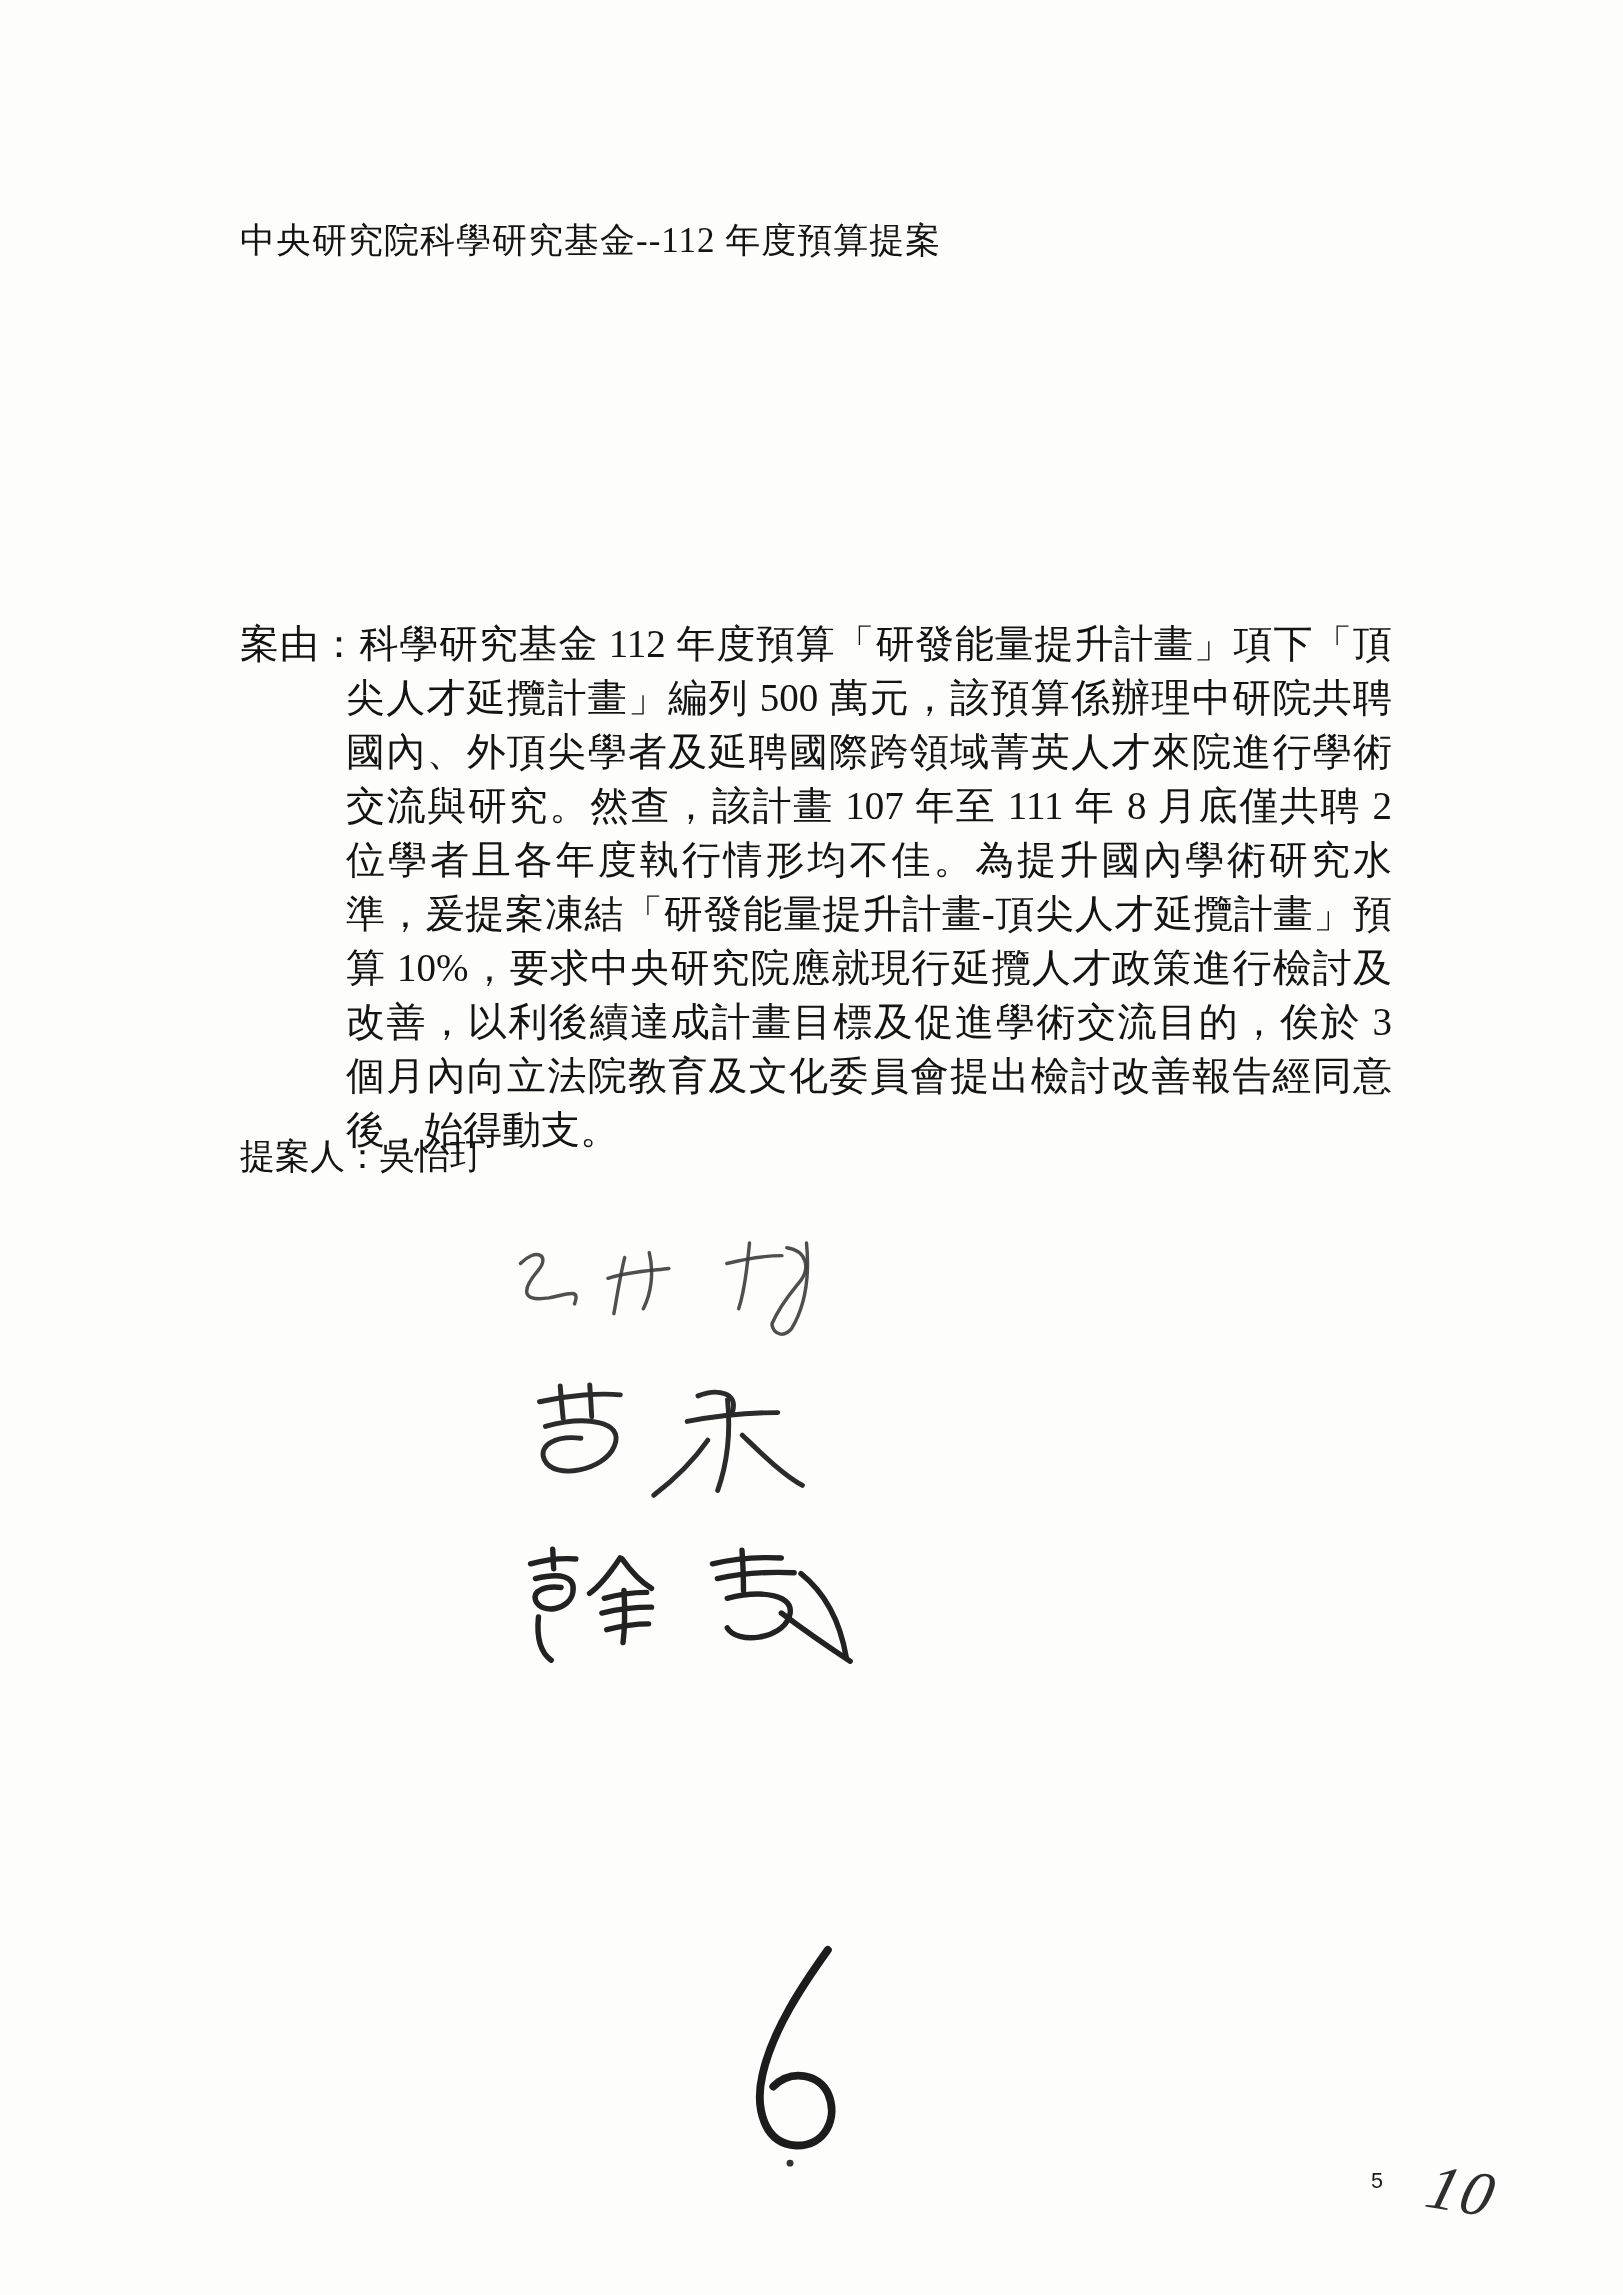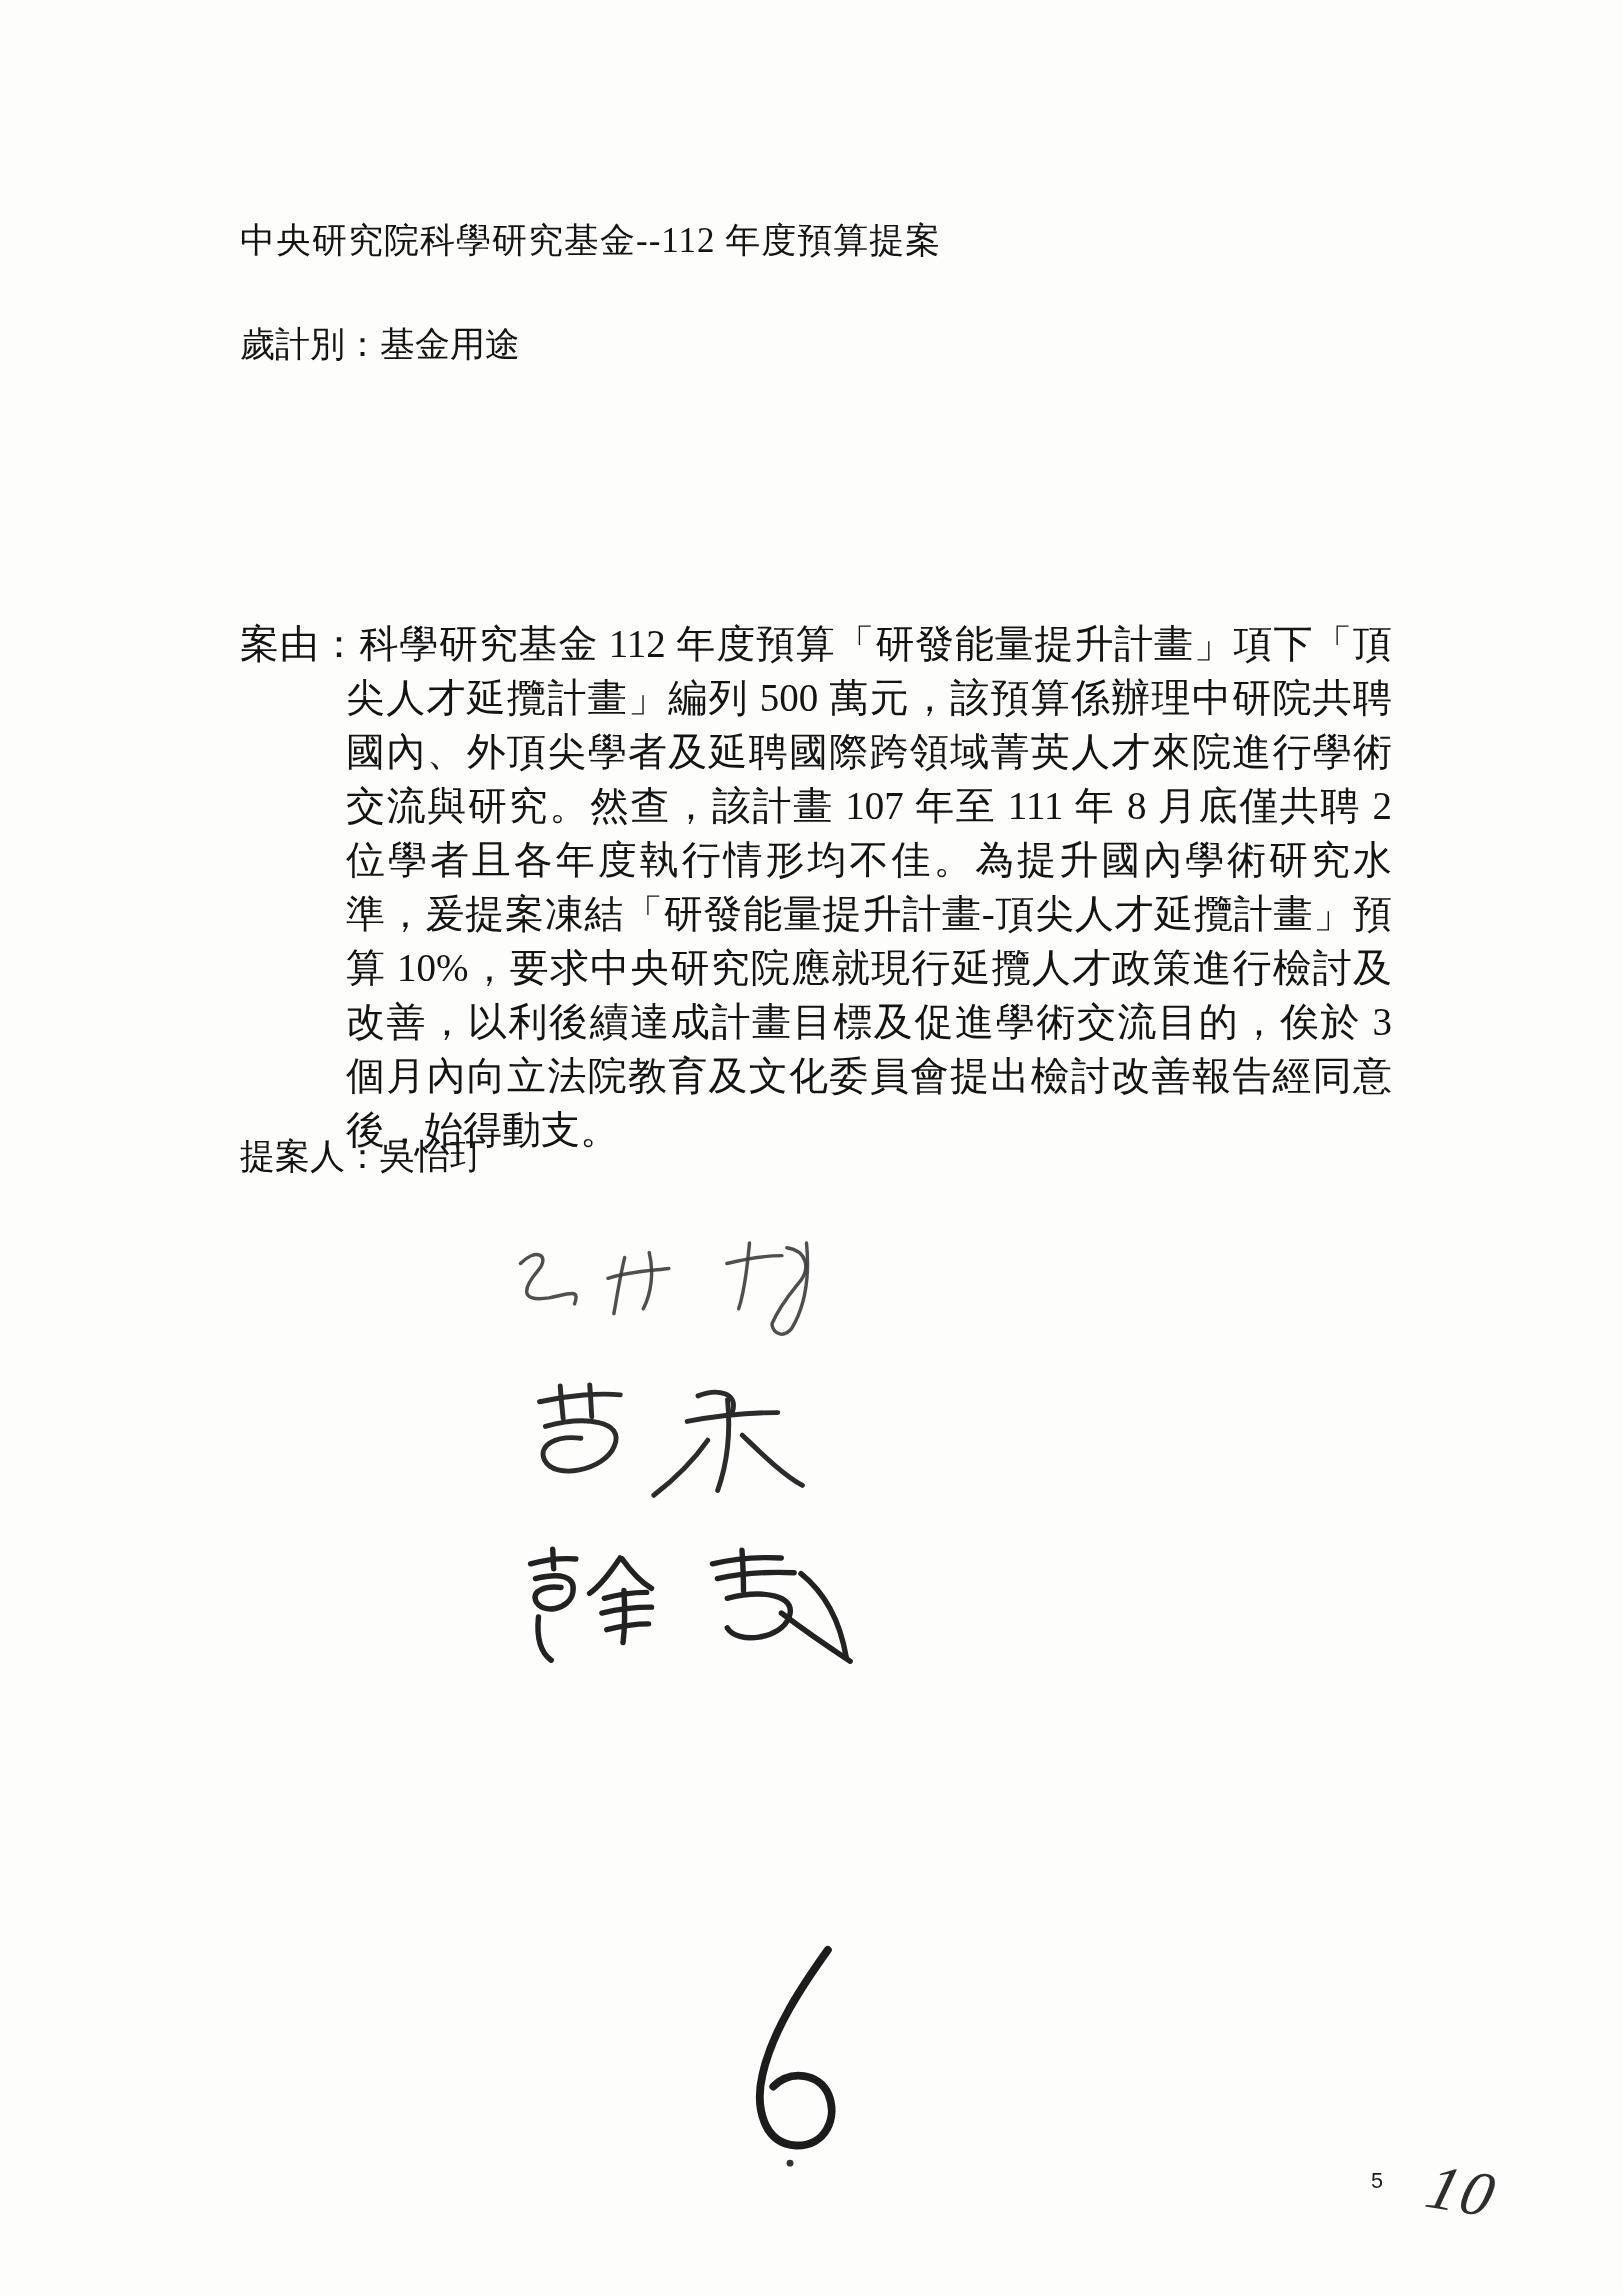--- a/index.html
+++ b/index.html
@@ -99,21 +99,20 @@
   }
 </style>
 </head>
 <body>
 
 <div class="page">
 
   <div class="doc-title">中央研究院科學研究基金--112 年度預算提案</div>
 
   <div class="field-list">
-    <div class="field-row"><span>歲計別：</span><span>基金用途</span></div>
   </div>
 
   <div class="case-block">
     <div class="case-inner"><span>案由：</span><span>科學研究基金 112 年度預算「研發能量提升計畫」項下「頂尖人才延攬計畫」編列 500 萬元，該預算係辦理中研院共聘國內、外頂尖學者及延聘國際跨領域菁英人才來院進行學術交流與研究。然查，該計畫 107 年至 111 年 8 月底僅共聘 2 位學者且各年度執行情形均不佳。為提升國內學術研究水準，爰提案凍結「研發能量提升計畫-頂尖人才延攬計畫」預算 10%，要求中央研究院應就現行延攬人才政策進行檢討及改善，以利後續達成計畫目標及促進學術交流目的，俟於 3 個月內向立法院教育及文化委員會提出檢討改善報告經同意後，始得動支。</span></div>
   </div>
 
   <div class="proposer-line"><span>提案人：</span><span>吳怡玎</span></div>
 
   <div class="sig sig-1" style="left:491px; top:1229px;">
     <svg width="344" height="128" viewBox="0 0 700 260">

